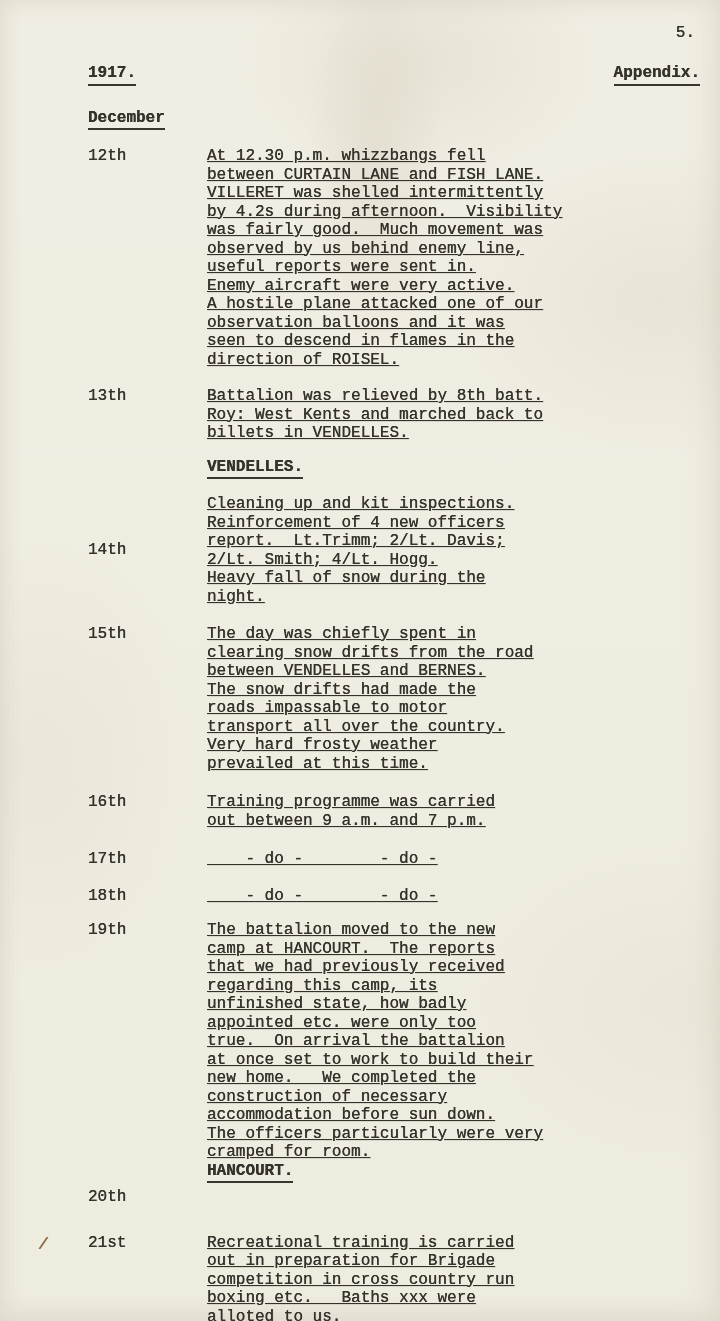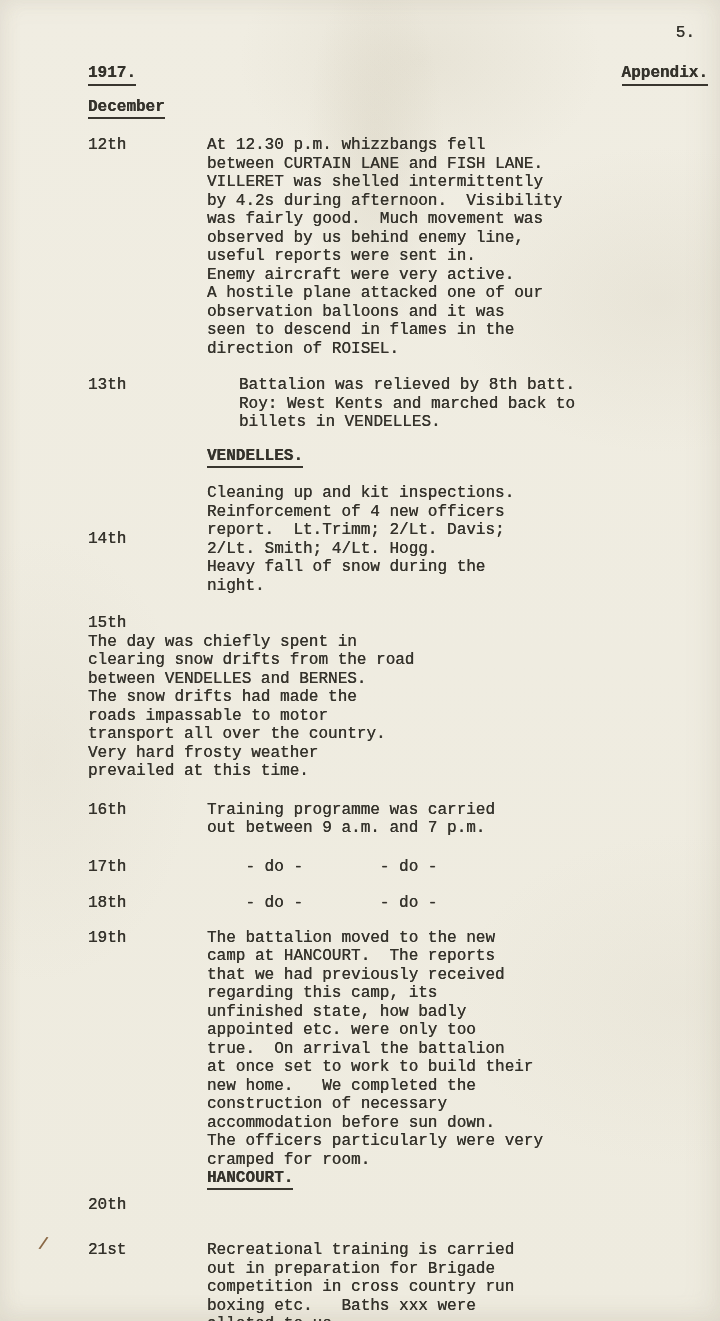--- a/index.html
+++ b/index.html
@@ -27,42 +27,42 @@
   .page-number {
     position: absolute;
     top: 24px;
     right: 25px;
   }
   .header-row {
     display: flex;
     justify-content: space-between;
     align-items: baseline;
     margin-top: 42px;
-    padding-right: 12px;
+    padding-right: 20px;
     gap: 8px;
   }
   .u {
     font-weight: bold;
     border-bottom: 2px solid #393press62f;
     border-bottom: 2px solid #39362f;
     padding-bottom: 1px;
   }
   .month {
-    margin-top: 12px;
+    margin-top: 23px;
     width: max-content;
   }
   .entries { margin-top: 19px; }
   .entry { display: flex; align-items: flex-start; }
   .entry .date { width: 119px; flex: none; white-space: pre; }
-  .entry .text { white-space: pre; }
+  .entry .text { white-space: pre; text-decoration: underline; }
   .heading-line { width: max-content; }
   .mb-18 { margin-bottom: 18px; margin-top: 20px; }
-  .mb-15 { margin-bottom: 15px; gap: 32px; }
+  .mb-15 { margin-bottom: 15px; }
   .mb-19 { margin-bottom: 19px; align-items: center; }
-  .mb-20 { margin-bottom: 20px; flex-direction: column; }
+  .mb-20 { margin-bottom: 20px; }
   .mb-16 { margin-bottom: 16px; }
   .mb-8  { margin-bottom: 8px; }
   .mb-27 { margin-bottom: 27px; }
   .pen-mark {
     position: absolute;
     left: 38px;
     top: 1236px;
     color: #8a6845;
     font-size: 17px;
     font-weight: bold;

